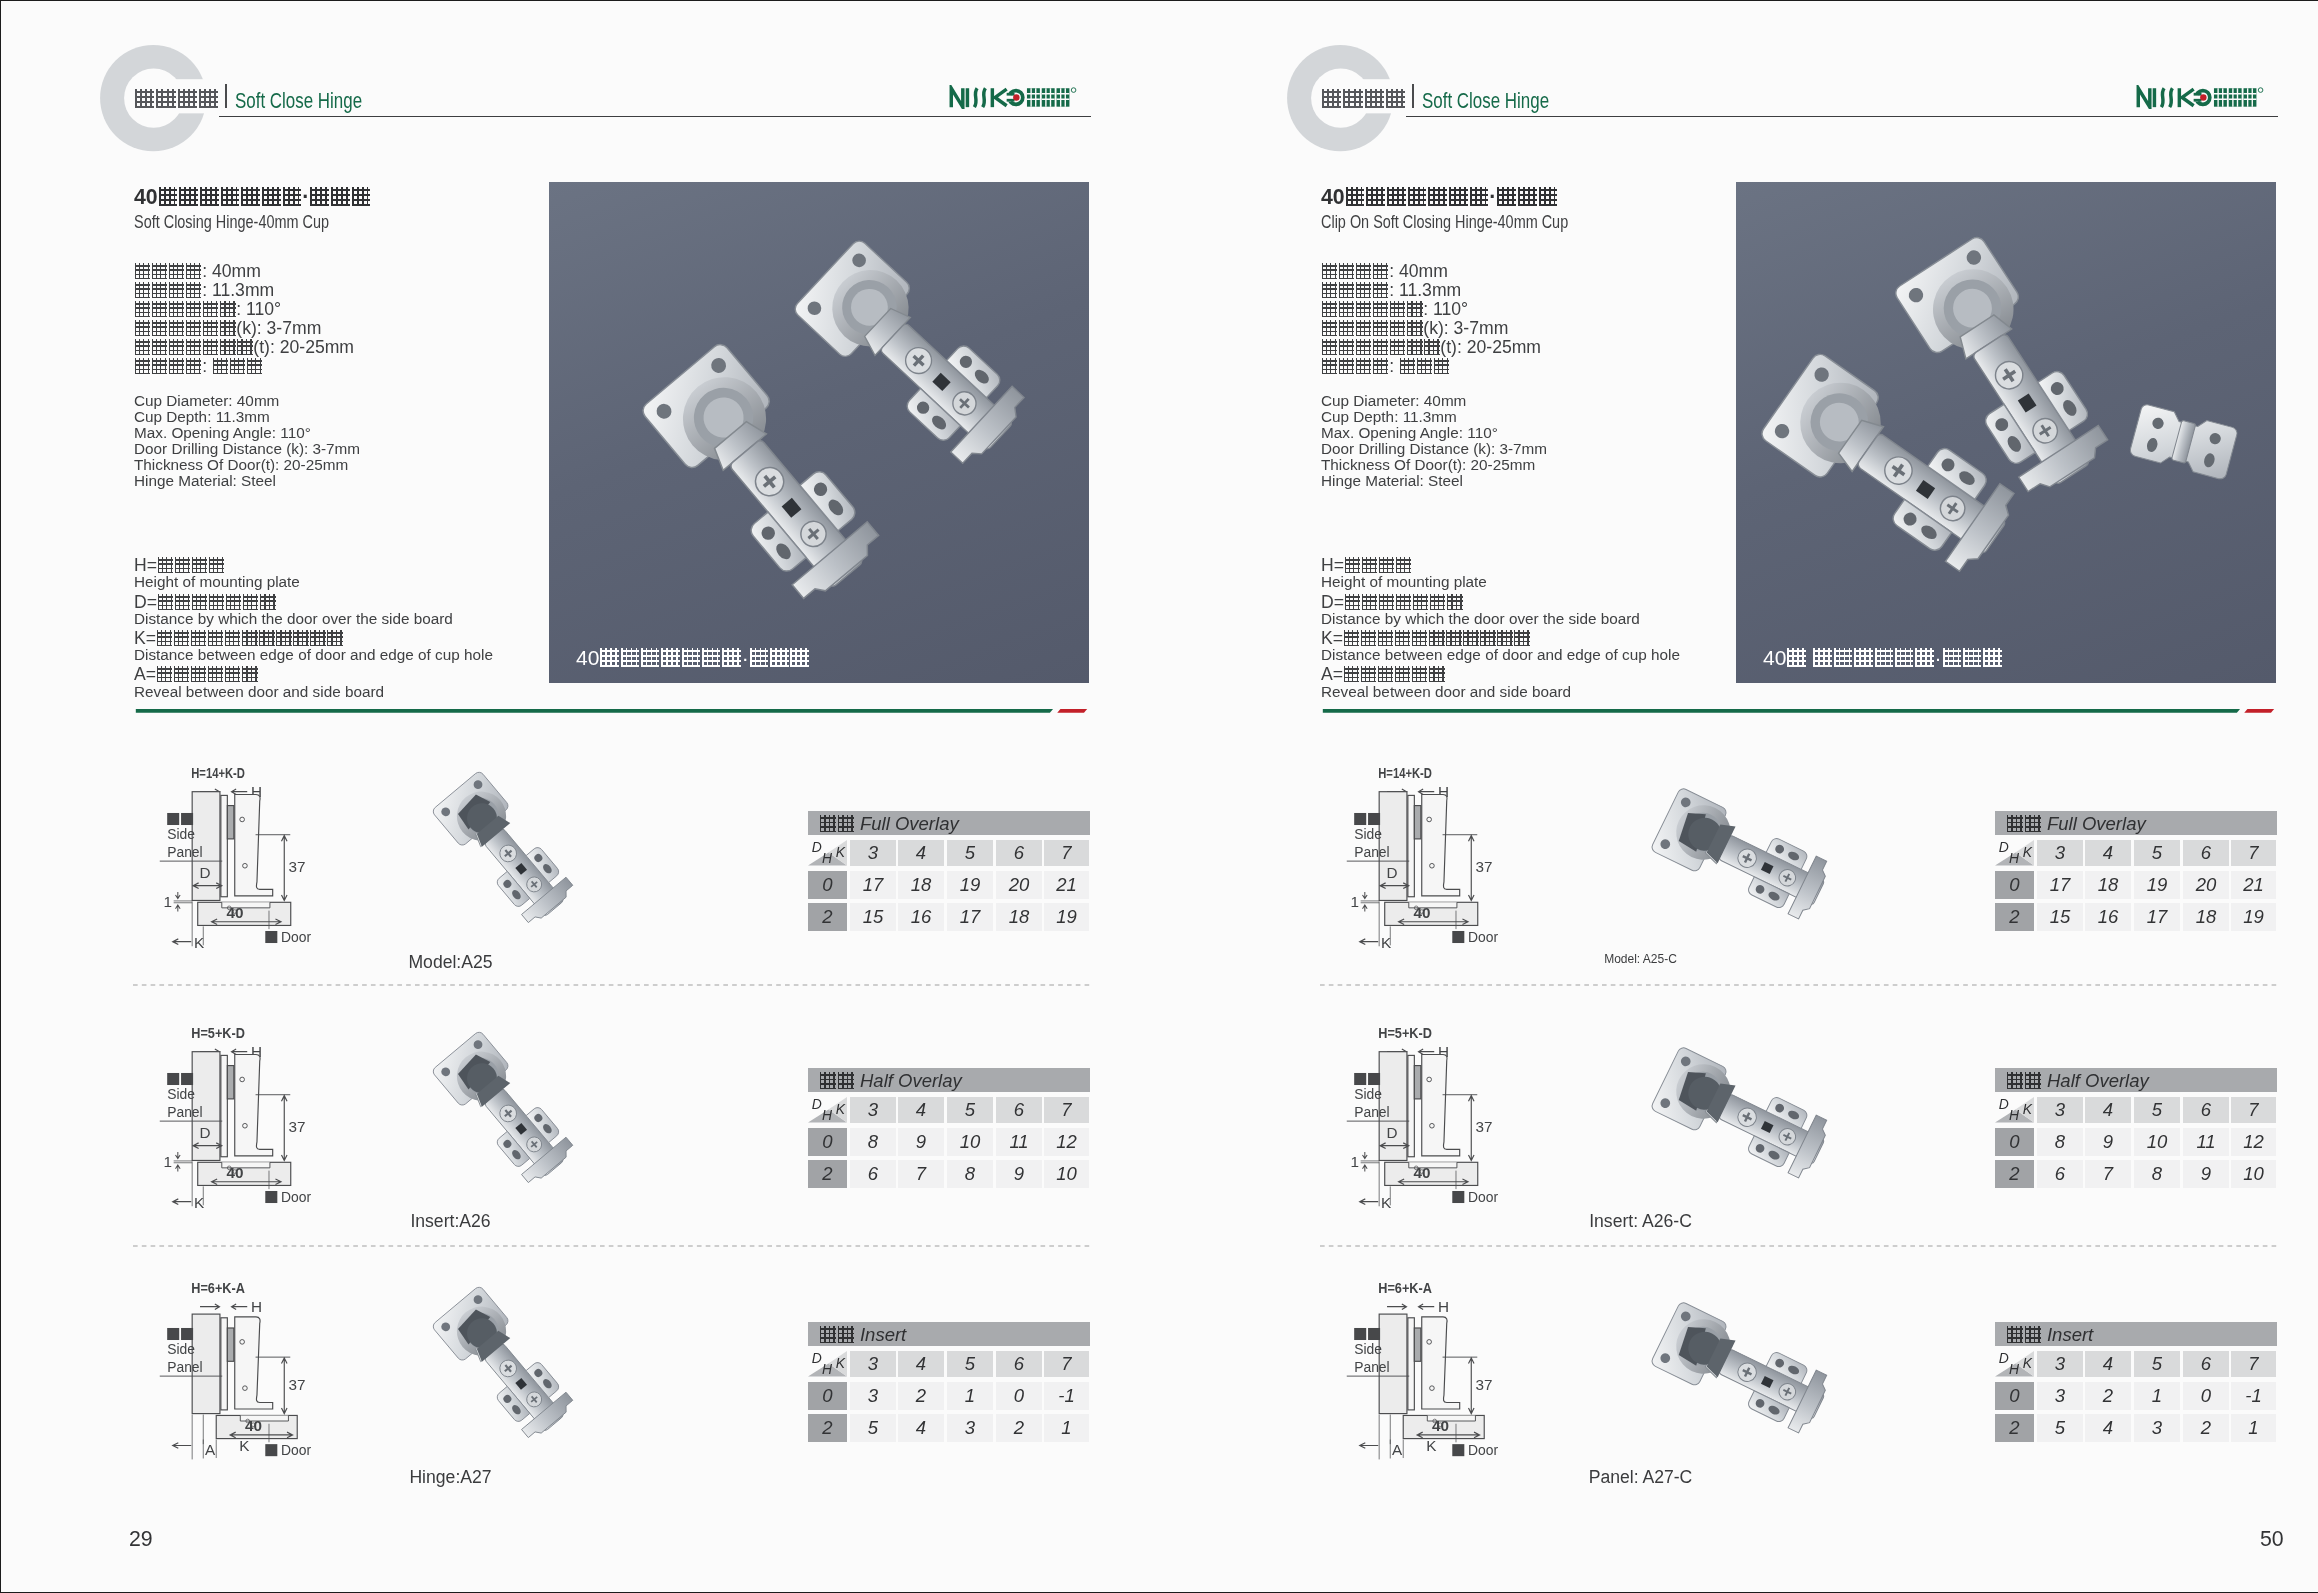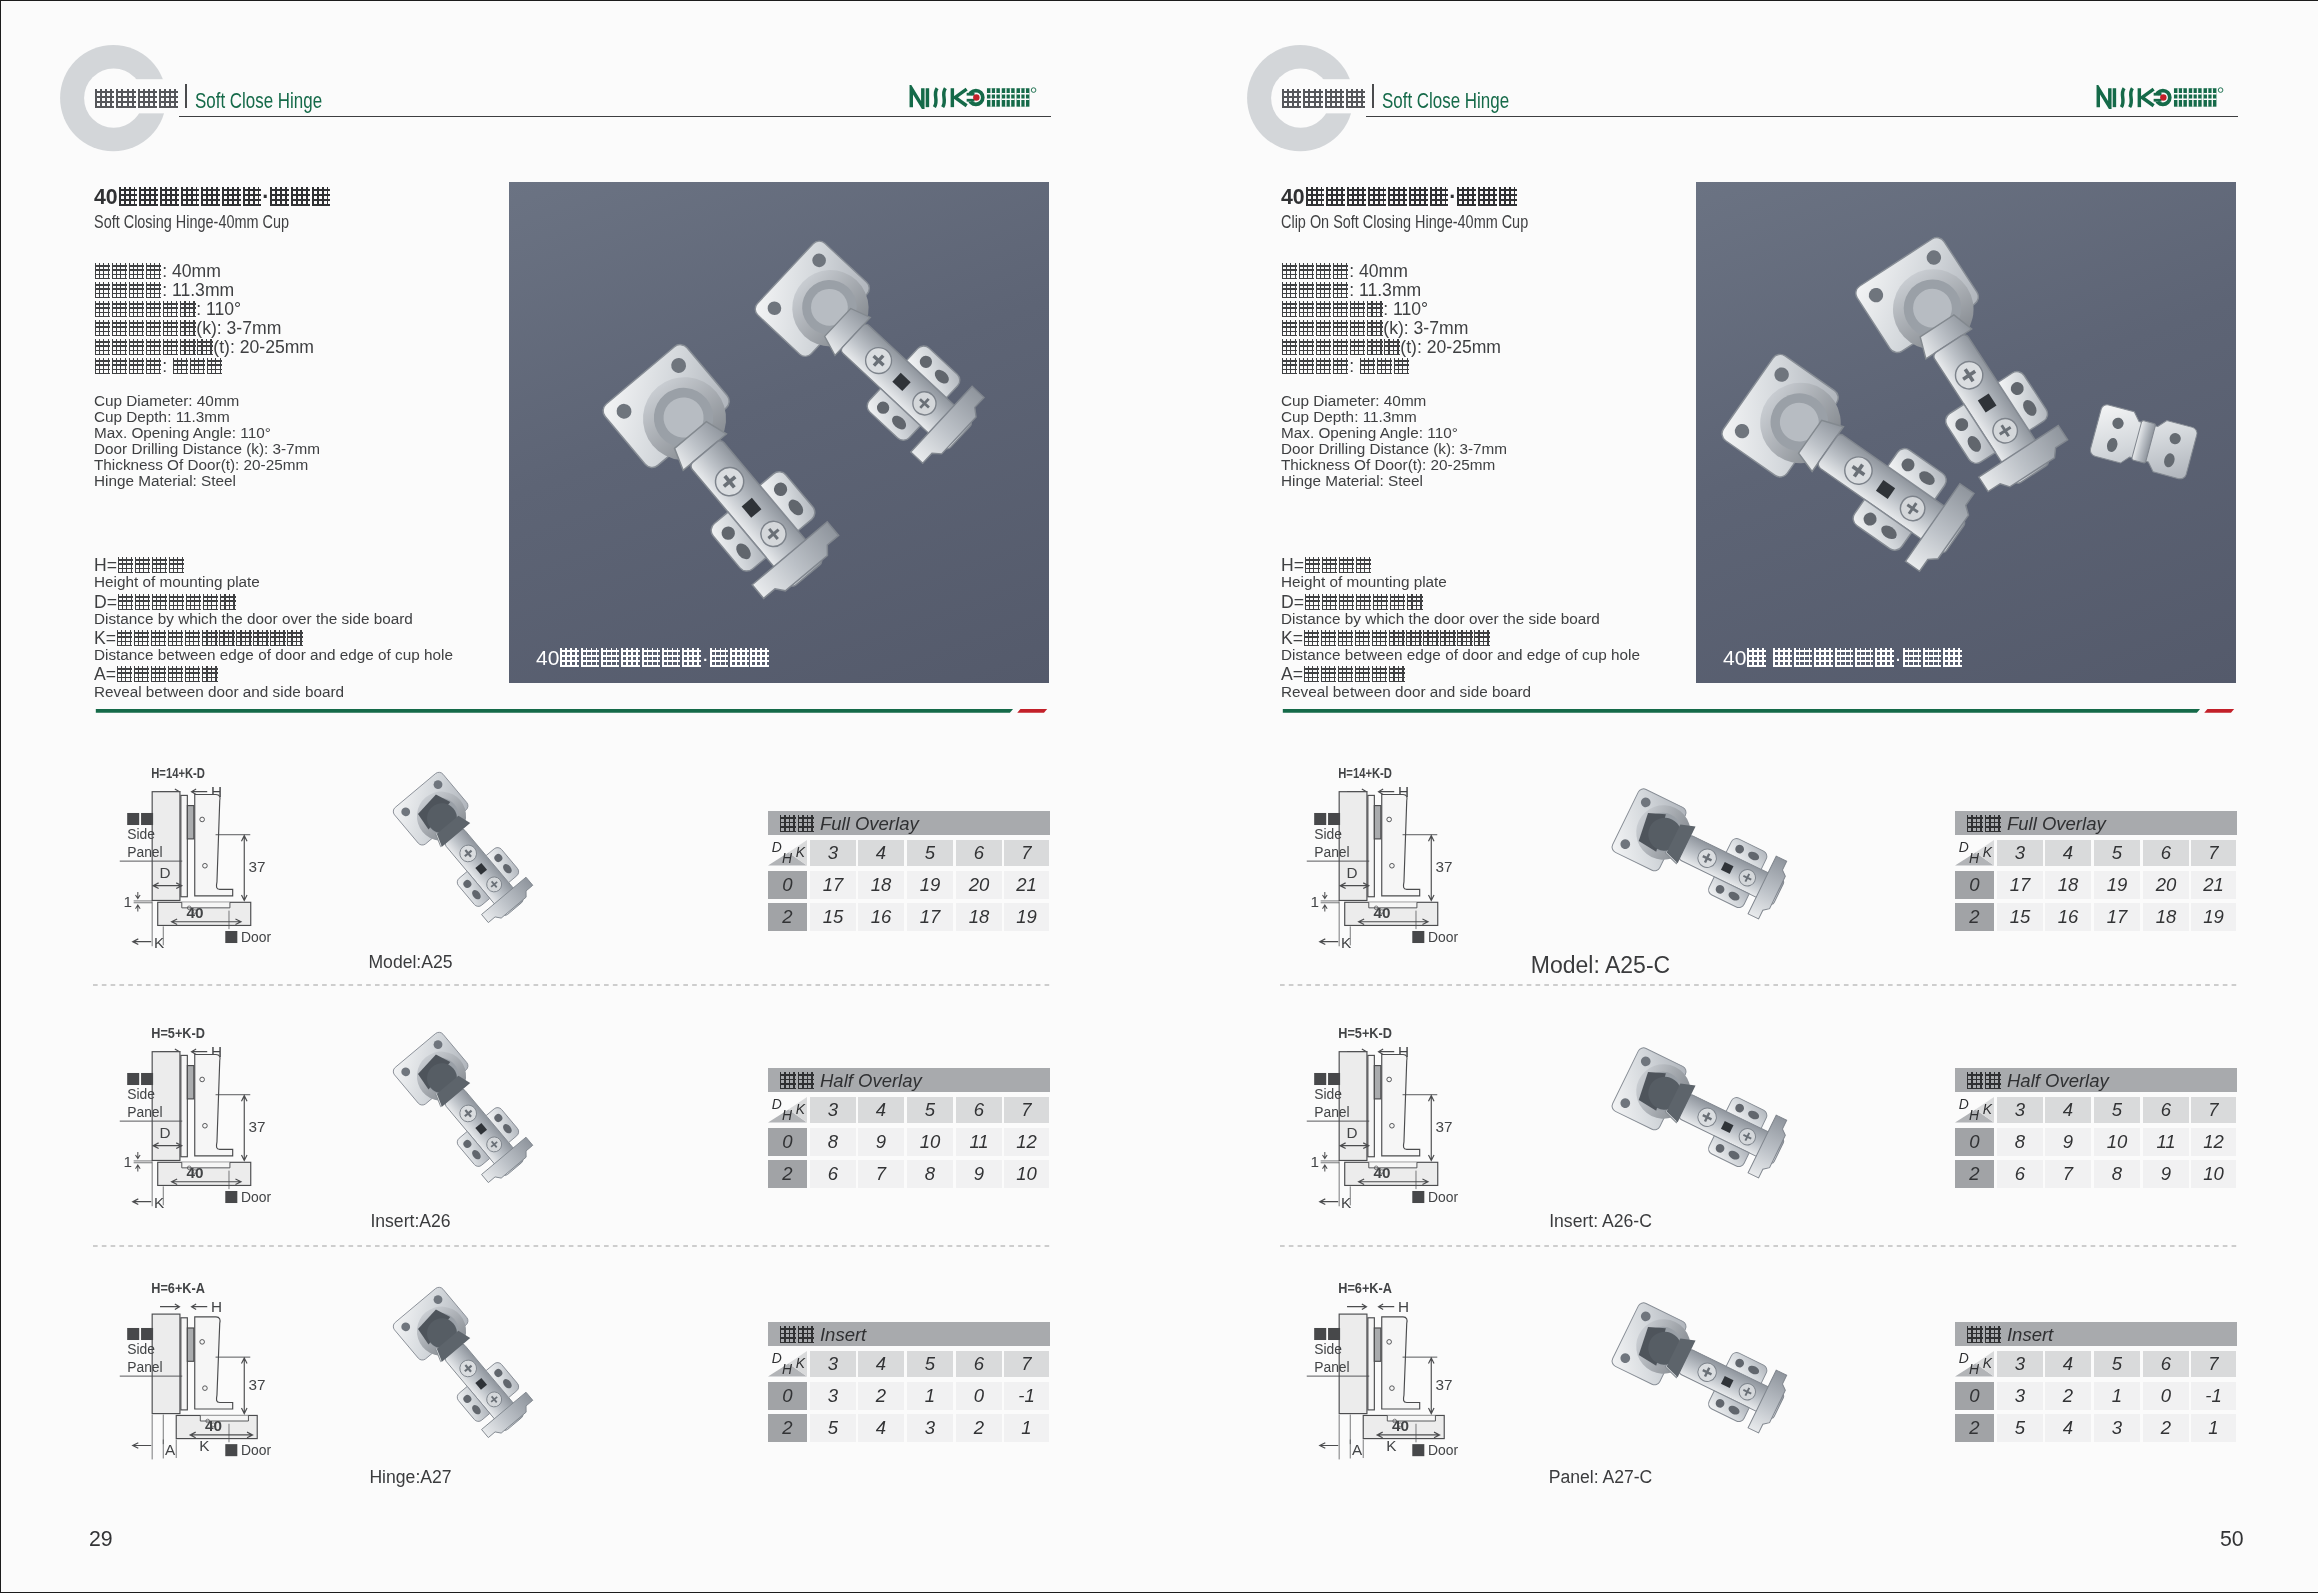--- a/index.html
+++ b/index.html
@@ -11,21 +11,21 @@
  vertical-align:-.09em;}
 i.k{background:
  repeating-linear-gradient(90deg,currentColor 0 7%,transparent 7% 28%),
  repeating-linear-gradient(0deg,currentColor 0 8%,transparent 8% 26%);}
 i.kb{background:
  repeating-linear-gradient(90deg,currentColor 0 10%,transparent 10% 27%),
  repeating-linear-gradient(0deg,currentColor 0 11%,transparent 11% 26%);}
 i.kw{background:
  repeating-linear-gradient(90deg,#fff 0 9%,transparent 9% 27%),
  repeating-linear-gradient(0deg,#fff 0 10%,transparent 10% 26%);}
-.pg{position:absolute;top:0;width:1167px;height:1594px;}
+.pg{position:absolute;top:0;width:1167px;height:1594px;margin-left:40px;}
 
 #frame{position:absolute;left:0;top:0;width:2331px;height:1591px;
  border-top:1.9px solid #1c1c1c;border-bottom:1.4px solid #1c1c1c;
  border-left:0.9px solid #1c1c1c;border-right:0.9px solid #1c1c1c;z-index:50;pointer-events:none;}
 .spec{font-size:17.6px;color:#3f4042;line-height:19px;white-space:nowrap;}
 .espec{font-size:15.3px;color:#3f4042;line-height:16px;white-space:nowrap;}
 .tbl{position:absolute;left:768px;width:282px;}
 .trow{position:absolute;left:0;width:282px;font-style:italic;}
 .tc{position:absolute;top:0;bottom:0;color:#323335;font-size:18.5px;
  display:flex;align-items:center;justify-content:center;}
@@ -565,21 +565,21 @@
 <div class="abs" style="left:410px;top:767px;width:236px;height:190px;">
       <svg width="236" height="190" viewBox="0 0 510 410">
         <g transform="translate(255,205) rotate(-64) scale(1.05)">
           <use href="#hingeV"></use>
           <path d="M-30,-160 l60,-8 l14,34 -78,16 z" fill="#4e545b"></path>
           <circle cx="6" cy="-118" r="34" fill="#565d64"></circle>
           <path d="M-26,-98 h64 l10,30 h-84 z" fill="#5d646b"></path>
         </g>
       </svg>
     </div>
-<div class="abs" style="left:321px;top:952px;width:185px;text-align:center;font-size:23px;color:#3a3b3d;">Model: A25-C</div>
+<div class="abs" style="left:321px;top:952px;width:185px;text-align:center;font-size:12px;color:#3a3b3d;">Model: A25-C</div>
 
 <div class="tbl" style="top:811px;height:121px;">
 <div class="trow" style="top:0;height:24px;background:#a8aaad;">
         <div style="position:absolute;left:11px;top:1.9px;font-size:18.5px;color:#2f3032;white-space:nowrap;"><i class="k"></i><i class="k"></i> Full Overlay</div>
       </div>
 <div class="trow" style="top:29px;height:25.5px;">
 <div class="tc" style="left:0;width:39px;background:#fbfbfb;">
           <svg width="39" height="25.5" viewBox="0 0 84 55" style="position:absolute;left:0;top:0;font-size:40px">
             <polygon points="0,55 84,55 44,27" fill="#b2b4b7"></polygon>
             <polygon points="84,0 84,55 44,27" fill="#d9dadb"></polygon>

